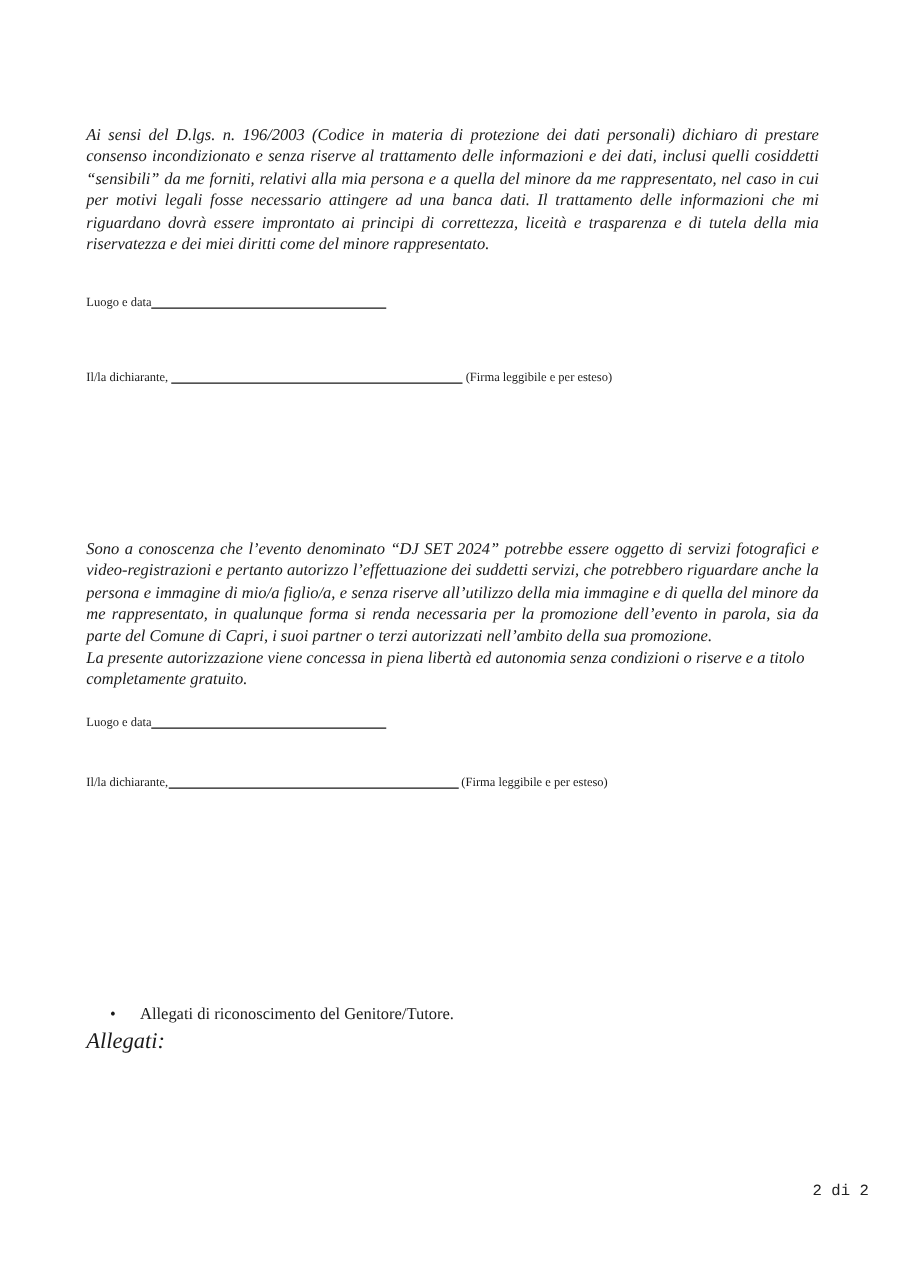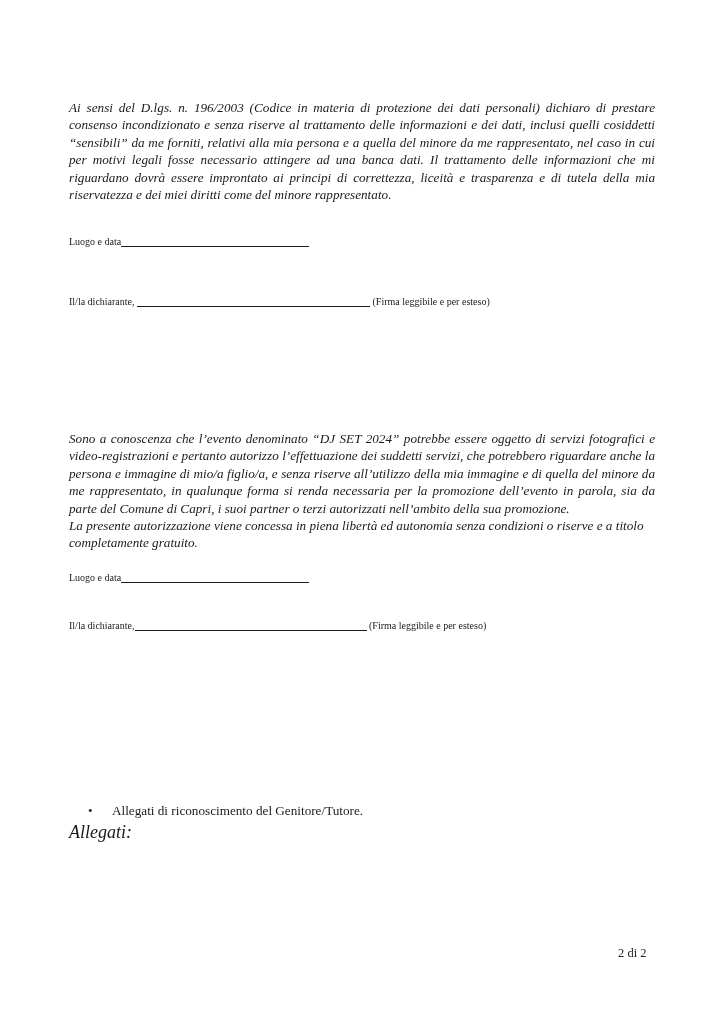--- a/index.html
+++ b/index.html
@@ -9,21 +9,21 @@
     .title { position: absolute; left: 69px; width: 586px; text-align: center;
       font-weight: bold; font-size: 13.2px; letter-spacing: 0; line-height: 16px; }
     .para { position: absolute; left: 69px; width: 586px; font-size: 13.2px;
       line-height: 17.4px; margin: 0; font-style: italic; }
     .justify { text-align: justify; }
     .line-field { position: absolute; left: 69px; font-size: 10px; line-height: 16px; white-space: nowrap; }
     .blank { display: inline-block; border-bottom: 1px solid #1a1a1a; height: 12px; vertical-align: baseline; margin-bottom: -2px; }
     .attach-label { position: absolute; left: 69px; top: 786px; font-style: italic; font-size: 18px; margin-top: 36px; }
     .bullet-item { position: absolute; left: 88px; top: 803px; font-size: 13.2px; white-space: nowrap; }
     .bullet { display: inline-block; width: 24px; }
-    .page-num { position: absolute; left: 618px; top: 946px; font-family: Liberation Serif, serif; font-size: 12.5px; color: #222; }
+    .page-num { position: absolute; left: 650px; top: 946px; font-family: Liberation Mono, monospace; font-size: 12.5px; color: #222; }
   </style>
 </head>
 <body>
 
 <div class="page">
 
   <p class="para justify" style="top:99px;">Ai sensi del D.lgs. n. 196/2003 (Codice in materia di protezione dei dati personali) dichiaro di prestare consenso incondizionato e senza riserve al trattamento delle informazioni e dei dati, inclusi quelli cosiddetti “sensibili” da me forniti, relativi alla mia persona e a quella del minore da me rappresentato, nel caso in cui per motivi legali fosse necessario attingere ad una banca dati. Il trattamento delle informazioni che mi riguardano dovrà essere improntato ai principi di correttezza, liceità e trasparenza e di tutela della mia riservatezza e dei miei diritti come del minore rappresentato.</p>
 
   <div class="line-field" style="top:234px;">
     <span>Luogo e data</span><span class="blank" style="width:188px;"></span>

